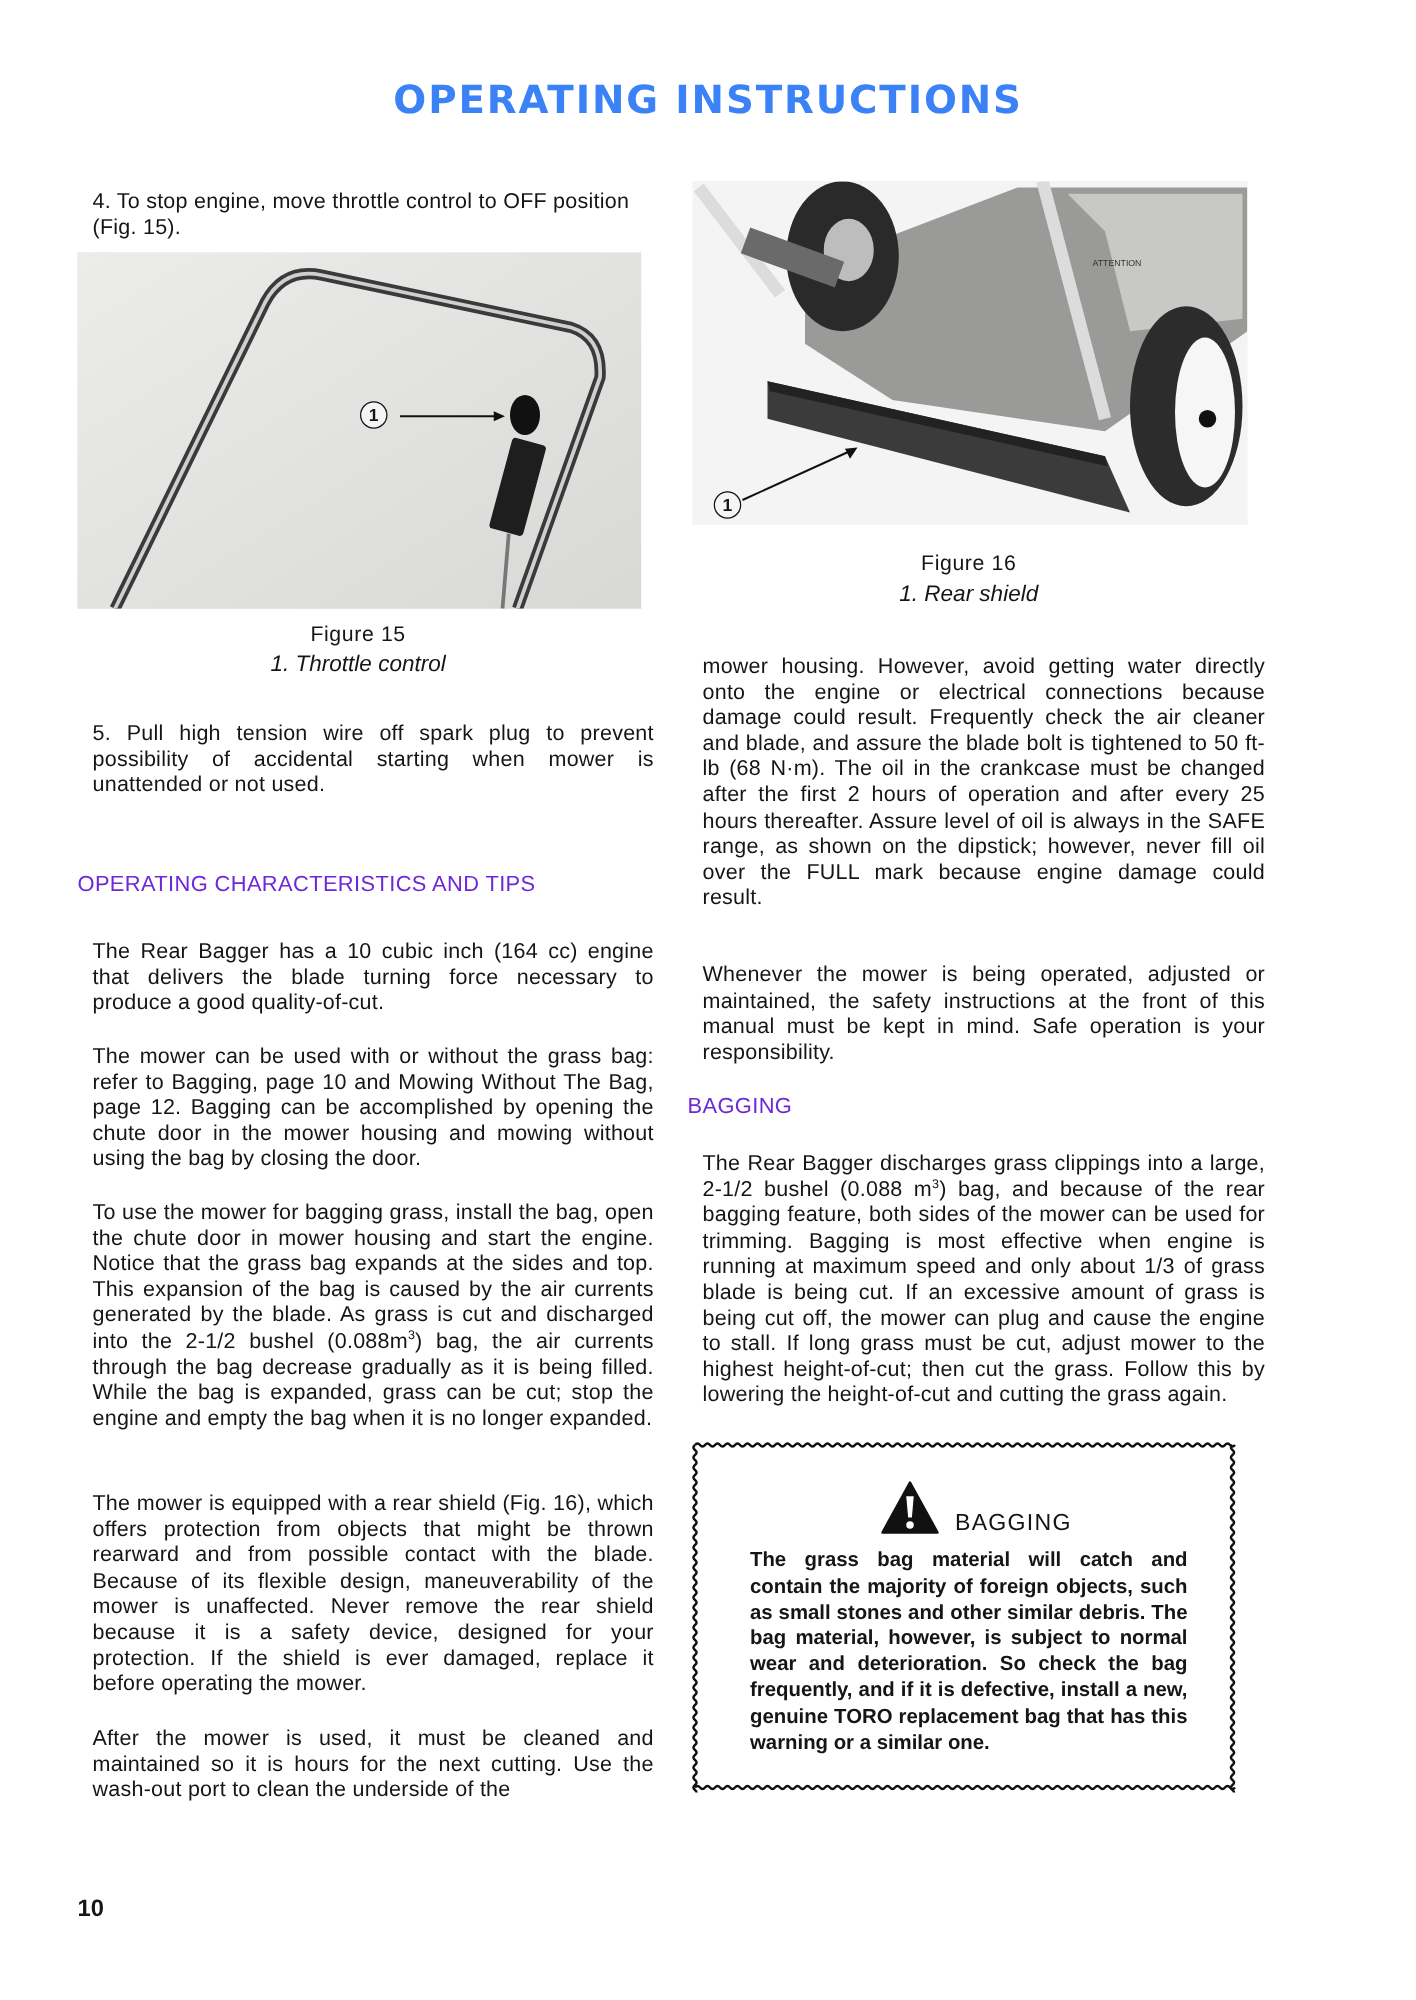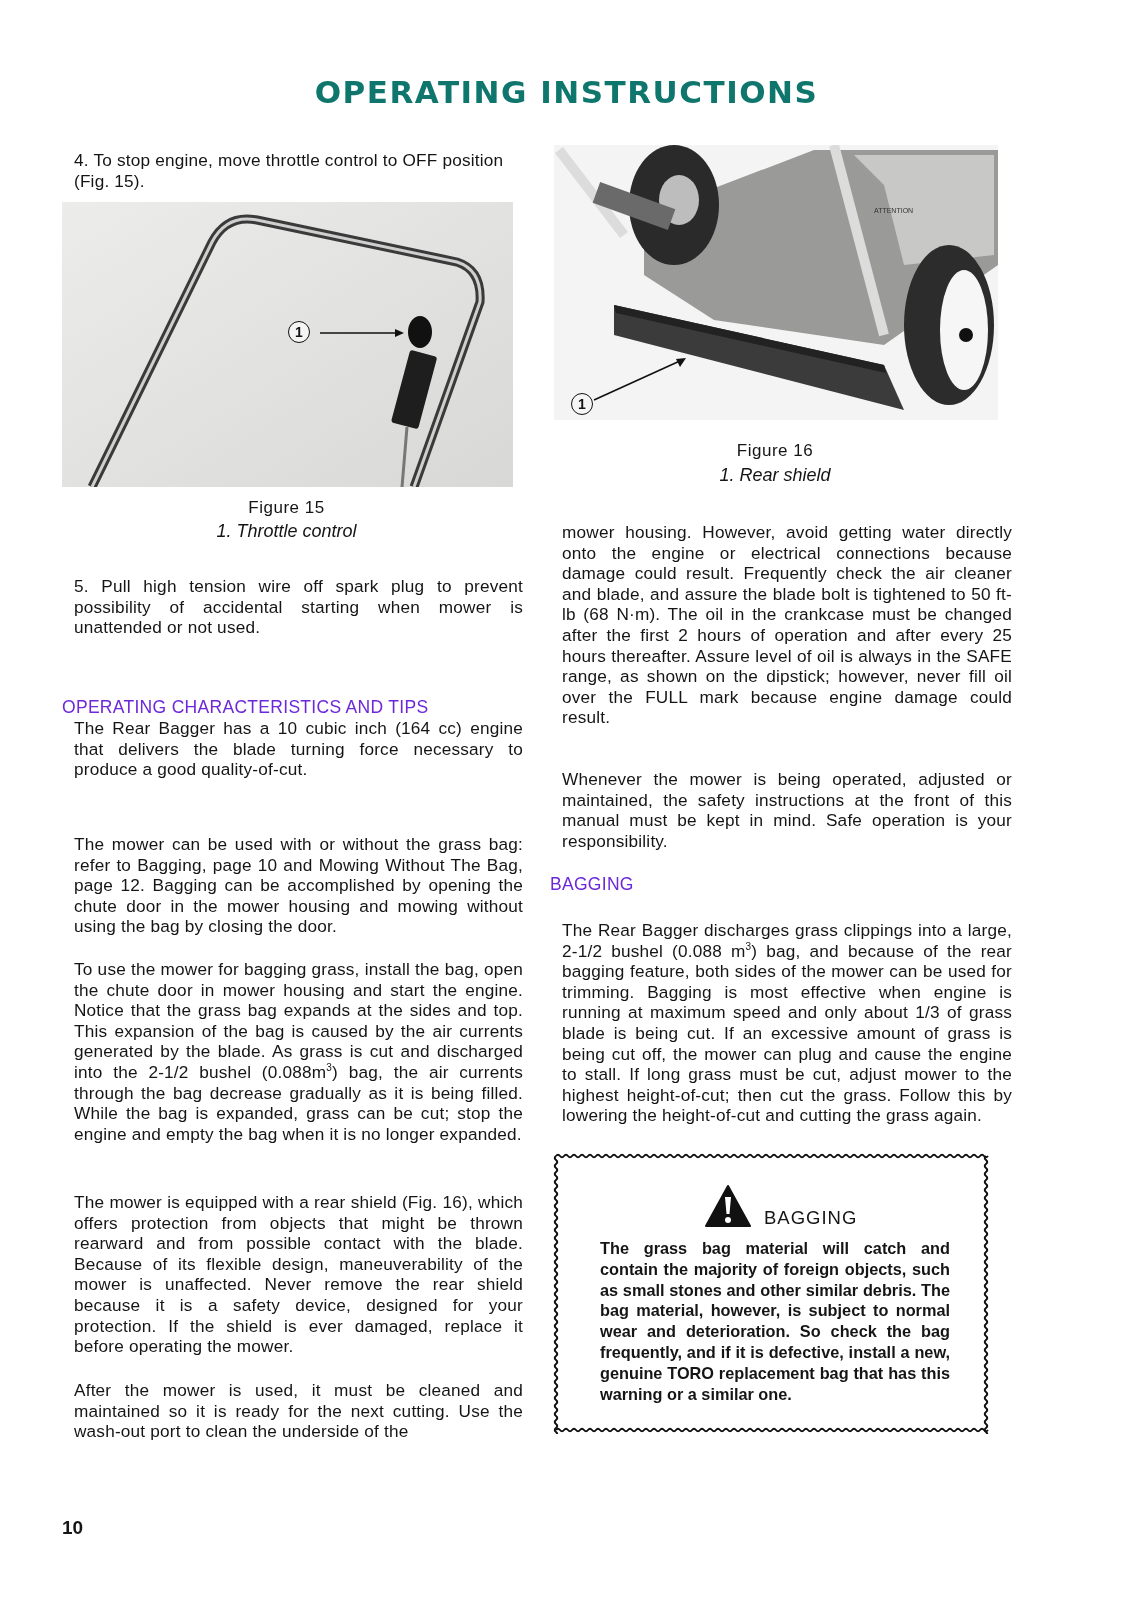--- a/index.html
+++ b/index.html
@@ -1,23 +1,23 @@
 <!DOCTYPE html>
 <html><head>
 <meta charset="utf-8">
 <style>
   html, body { margin: 0; padding: 0; background: #ffffff; }
   body {
     width: 1133px; height: 1600px; position: relative; overflow: hidden;
     font-family: "Liberation Sans", "DejaVu Sans", sans-serif; color: #151515;
   }
   .title {
-    position: absolute; left: 0; width: 1133px; top: 74px; text-align: center;
+    position: absolute; left: 0; width: 1133px; top: 62px; text-align: center;
     font-family: "DejaVu Sans", "Liberation Sans", sans-serif;
-    font-weight: bold; font-size: 31px; letter-spacing: 1.5px; margin: 0; color: #0f766e;
+    font-weight: bold; font-size: 31px; letter-spacing: 1.5px; margin: 0; color: #3b82f6;
   }
   .col-left { position: absolute; left: 62px; width: 449px; top: 0; }
   .col-right { position: absolute; left: 550px; width: 450px; top: 0; }
   .para {
     position: absolute; margin: 12px; font-size: 17.2px; line-height: 20.6px;
     text-align: justify; letter-spacing: 0.2px;
   }
   .heading {
     position: absolute; margin: 0; font-size: 17.5px; font-weight: normal;
     letter-spacing: 0.3px; color: #6d28d9;
@@ -75,25 +75,25 @@
     </svg>
     <span class="callout" style="left:226px; top:119px;">1</span>
   </div>
   <p class="fig-caption" style="top:498px; left:0; width:449px;">Figure 15</p>
   <p class="fig-sub" style="top:521px; left:0; width:449px;">1.  Throttle control</p>
 
   <p class="para" style="top:564px; left:0; width:449px;">5.  Pull high tension wire off spark plug to prevent possibility of accidental starting when mower is unattended or not used.</p>
 
   <h2 class="heading" style="top:697px; left:0;">OPERATING CHARACTERISTICS AND TIPS</h2>
 
-  <p class="para" style="top:706px; left:0; width:449px;">The Rear Bagger has a 10 cubic inch (164 cc) engine that delivers the blade turning force necessary to produce a good quality-of-cut.</p>
+  <p class="para" style="top:738px; left:0; width:449px;">The Rear Bagger has a 10 cubic inch (164 cc) engine that delivers the blade turning force necessary to produce a good quality-of-cut.</p>
   <p class="para" style="top:822px; left:0; width:449px;">The mower can be used with or without the grass bag: refer to Bagging, page 10 and Mowing Without The Bag, page 12. Bagging can be accomplished by opening the chute door in the mower housing and mowing without using the bag by closing the door.</p>
   <p class="para" style="top:947px; left:0; width:449px;"><span>To use the mower for bagging grass, install the bag, open the chute door in mower housing and start the engine. Notice that the grass bag expands at the sides and top. This expansion of the bag is caused by the air currents generated by the blade. As grass is cut and discharged into the 2-1/2 bushel (0.088m</span><sup>3</sup><span>) bag, the air currents through the bag decrease gradually as it is being filled. While the bag is expanded, grass can be cut; stop the engine and empty the bag when it is no longer expanded.</span></p>
   <p class="para" style="top:1180px; left:0; width:449px;">The mower is equipped with a rear shield (Fig. 16), which offers protection from objects that might be thrown rearward and from possible contact with the blade. Because of its flexible design, maneuverability of the mower is unaffected. Never remove the rear shield because it is a safety device, designed for your protection. If the shield is ever damaged, replace it before operating the mower.</p>
-  <p class="para" style="top:1368px; left:0; width:449px;">After the mower is used, it must be cleaned and maintained so it is ready for the next cutting. Use the wash-out port to clean the underside of the</p>
+  <p class="para" style="top:1368px; left:0; width:449px;">After the mower is used, it must be cleaned and maintained so it is hours for the next cutting. Use the wash-out port to clean the underside of the</p>
 </div>
 
 <div class="col-right">
   <div class="photo" style="left:4px; top:145px; width:444px; height:275px; background:#f2f2f2;">
     <svg width="444" height="275" viewBox="0 0 444 275">
       <rect width="444" height="275" fill="#f4f4f4"></rect>
 
       <polygon points="90,70 260,5 444,5 444,120 330,200 160,175 90,130" fill="#9a9a98"></polygon>
       <polygon points="300,10 440,10 440,110 350,120 330,40" fill="#c8c8c6"></polygon>
 

